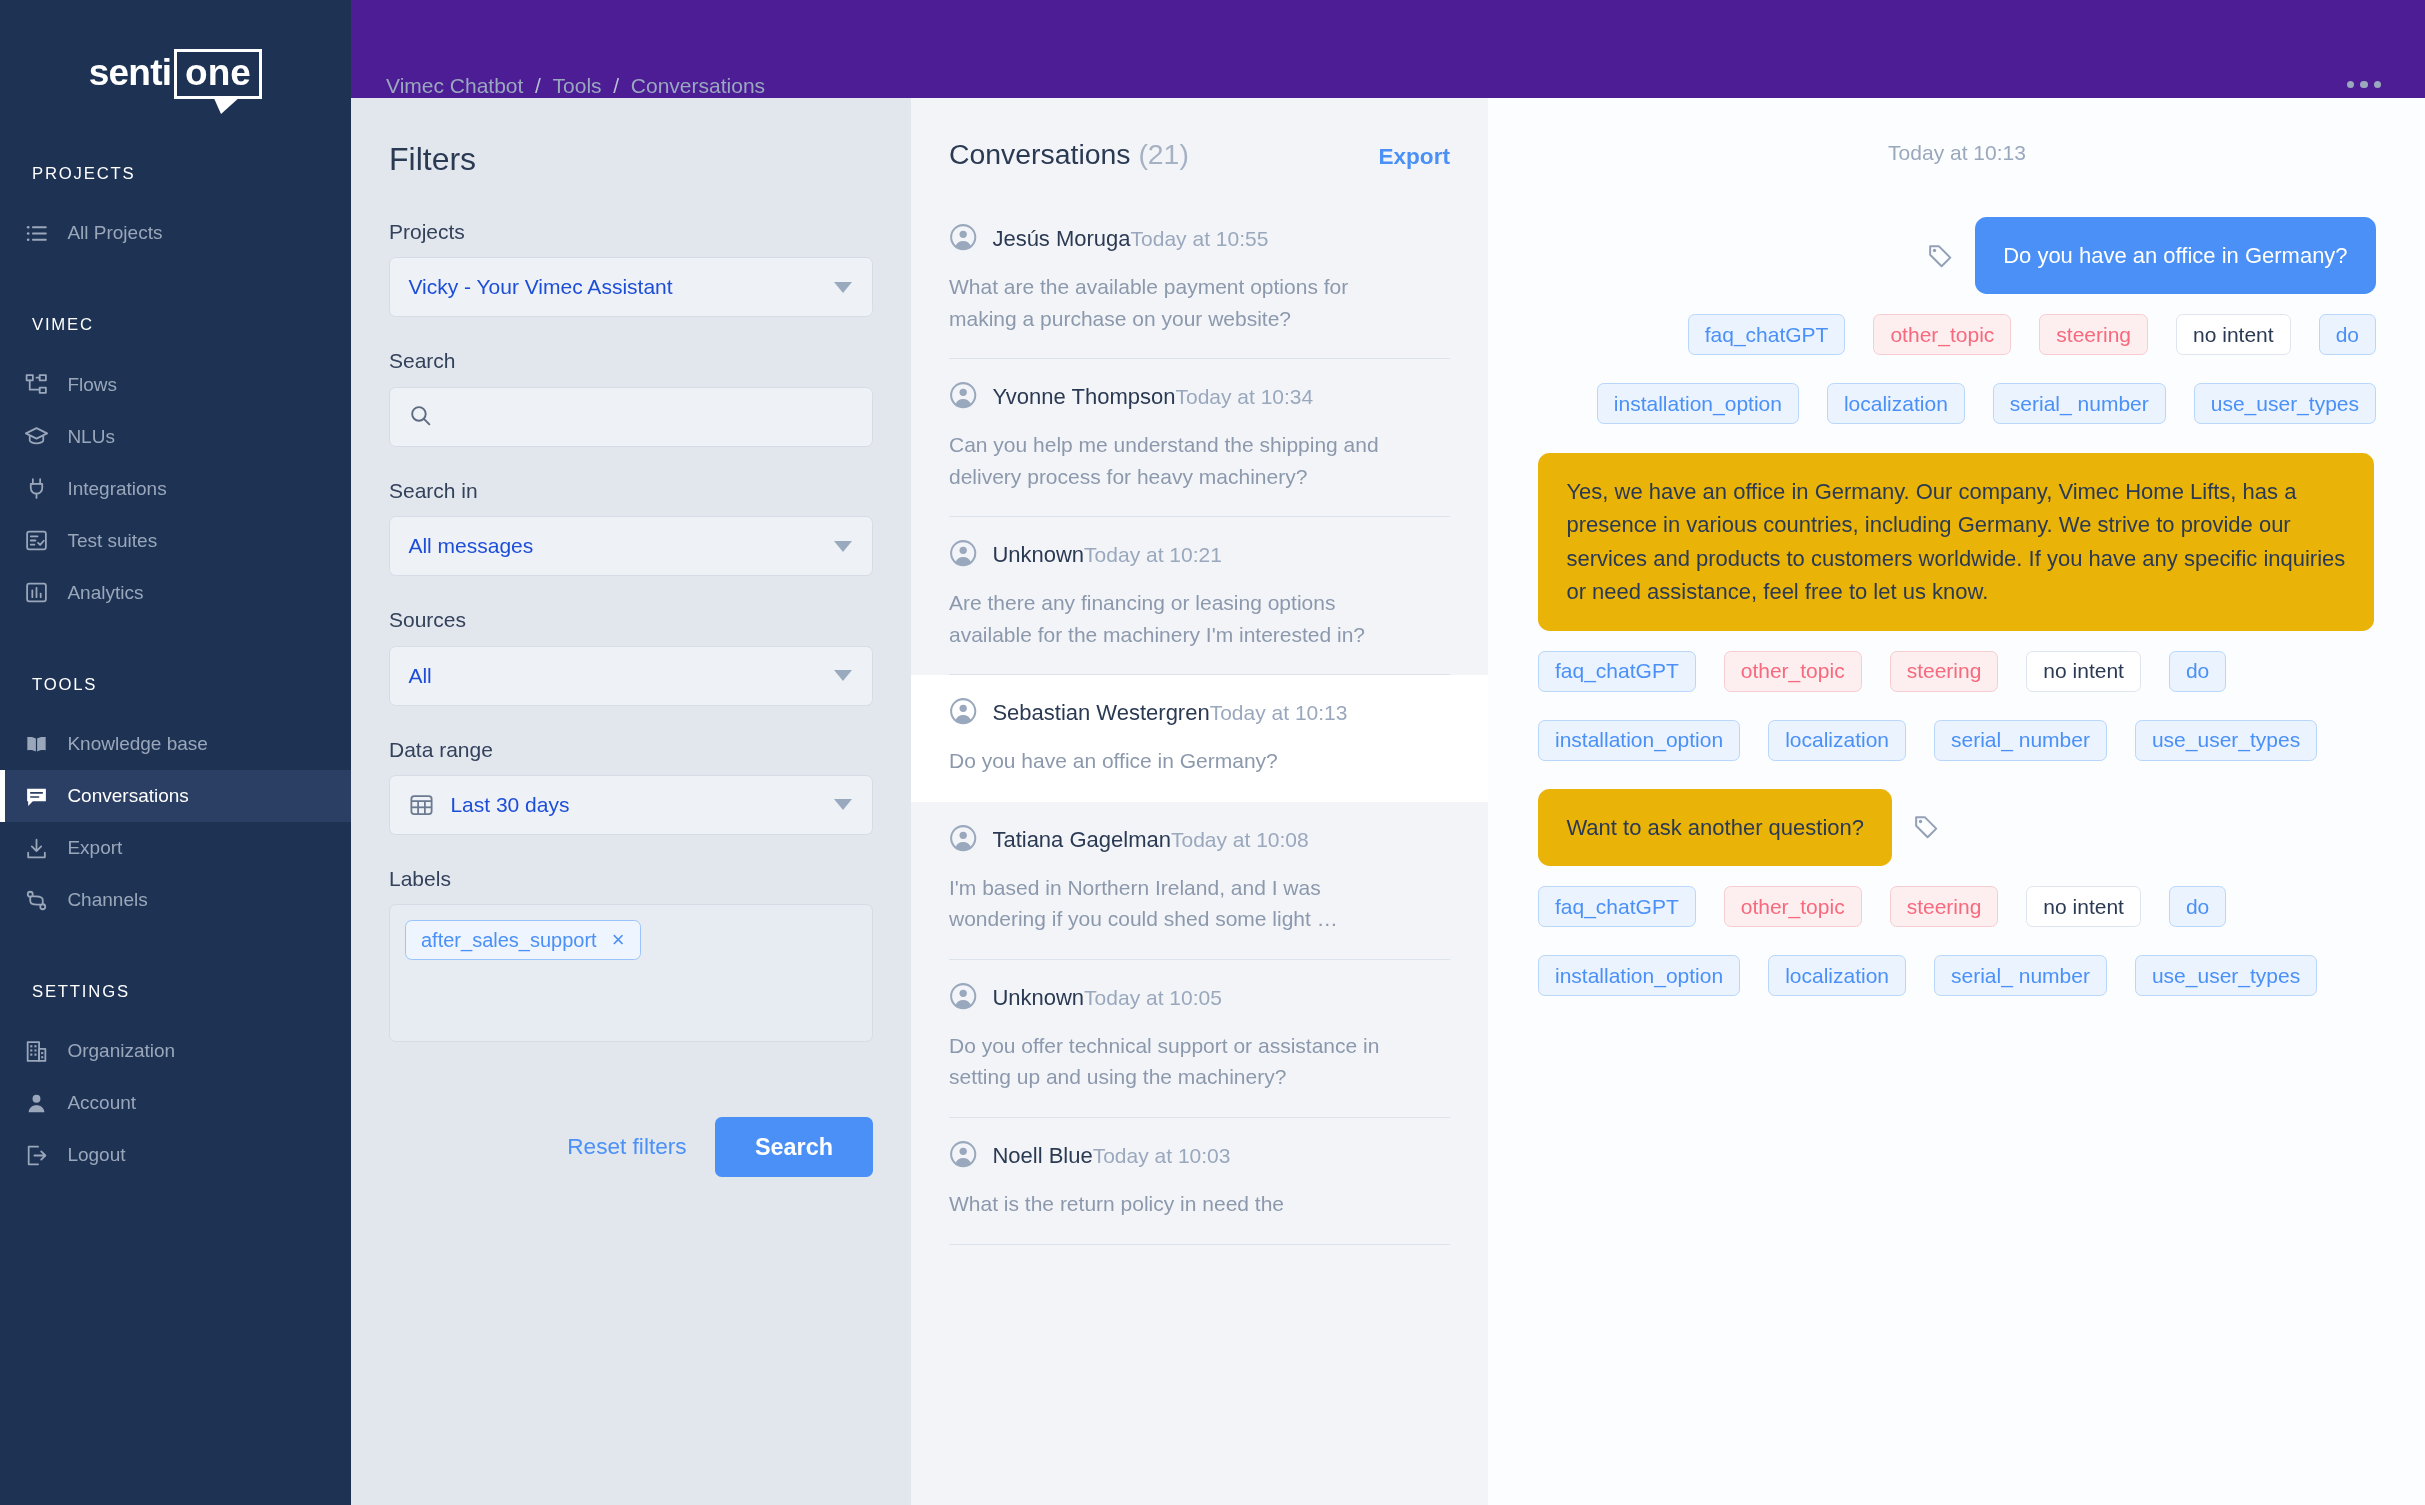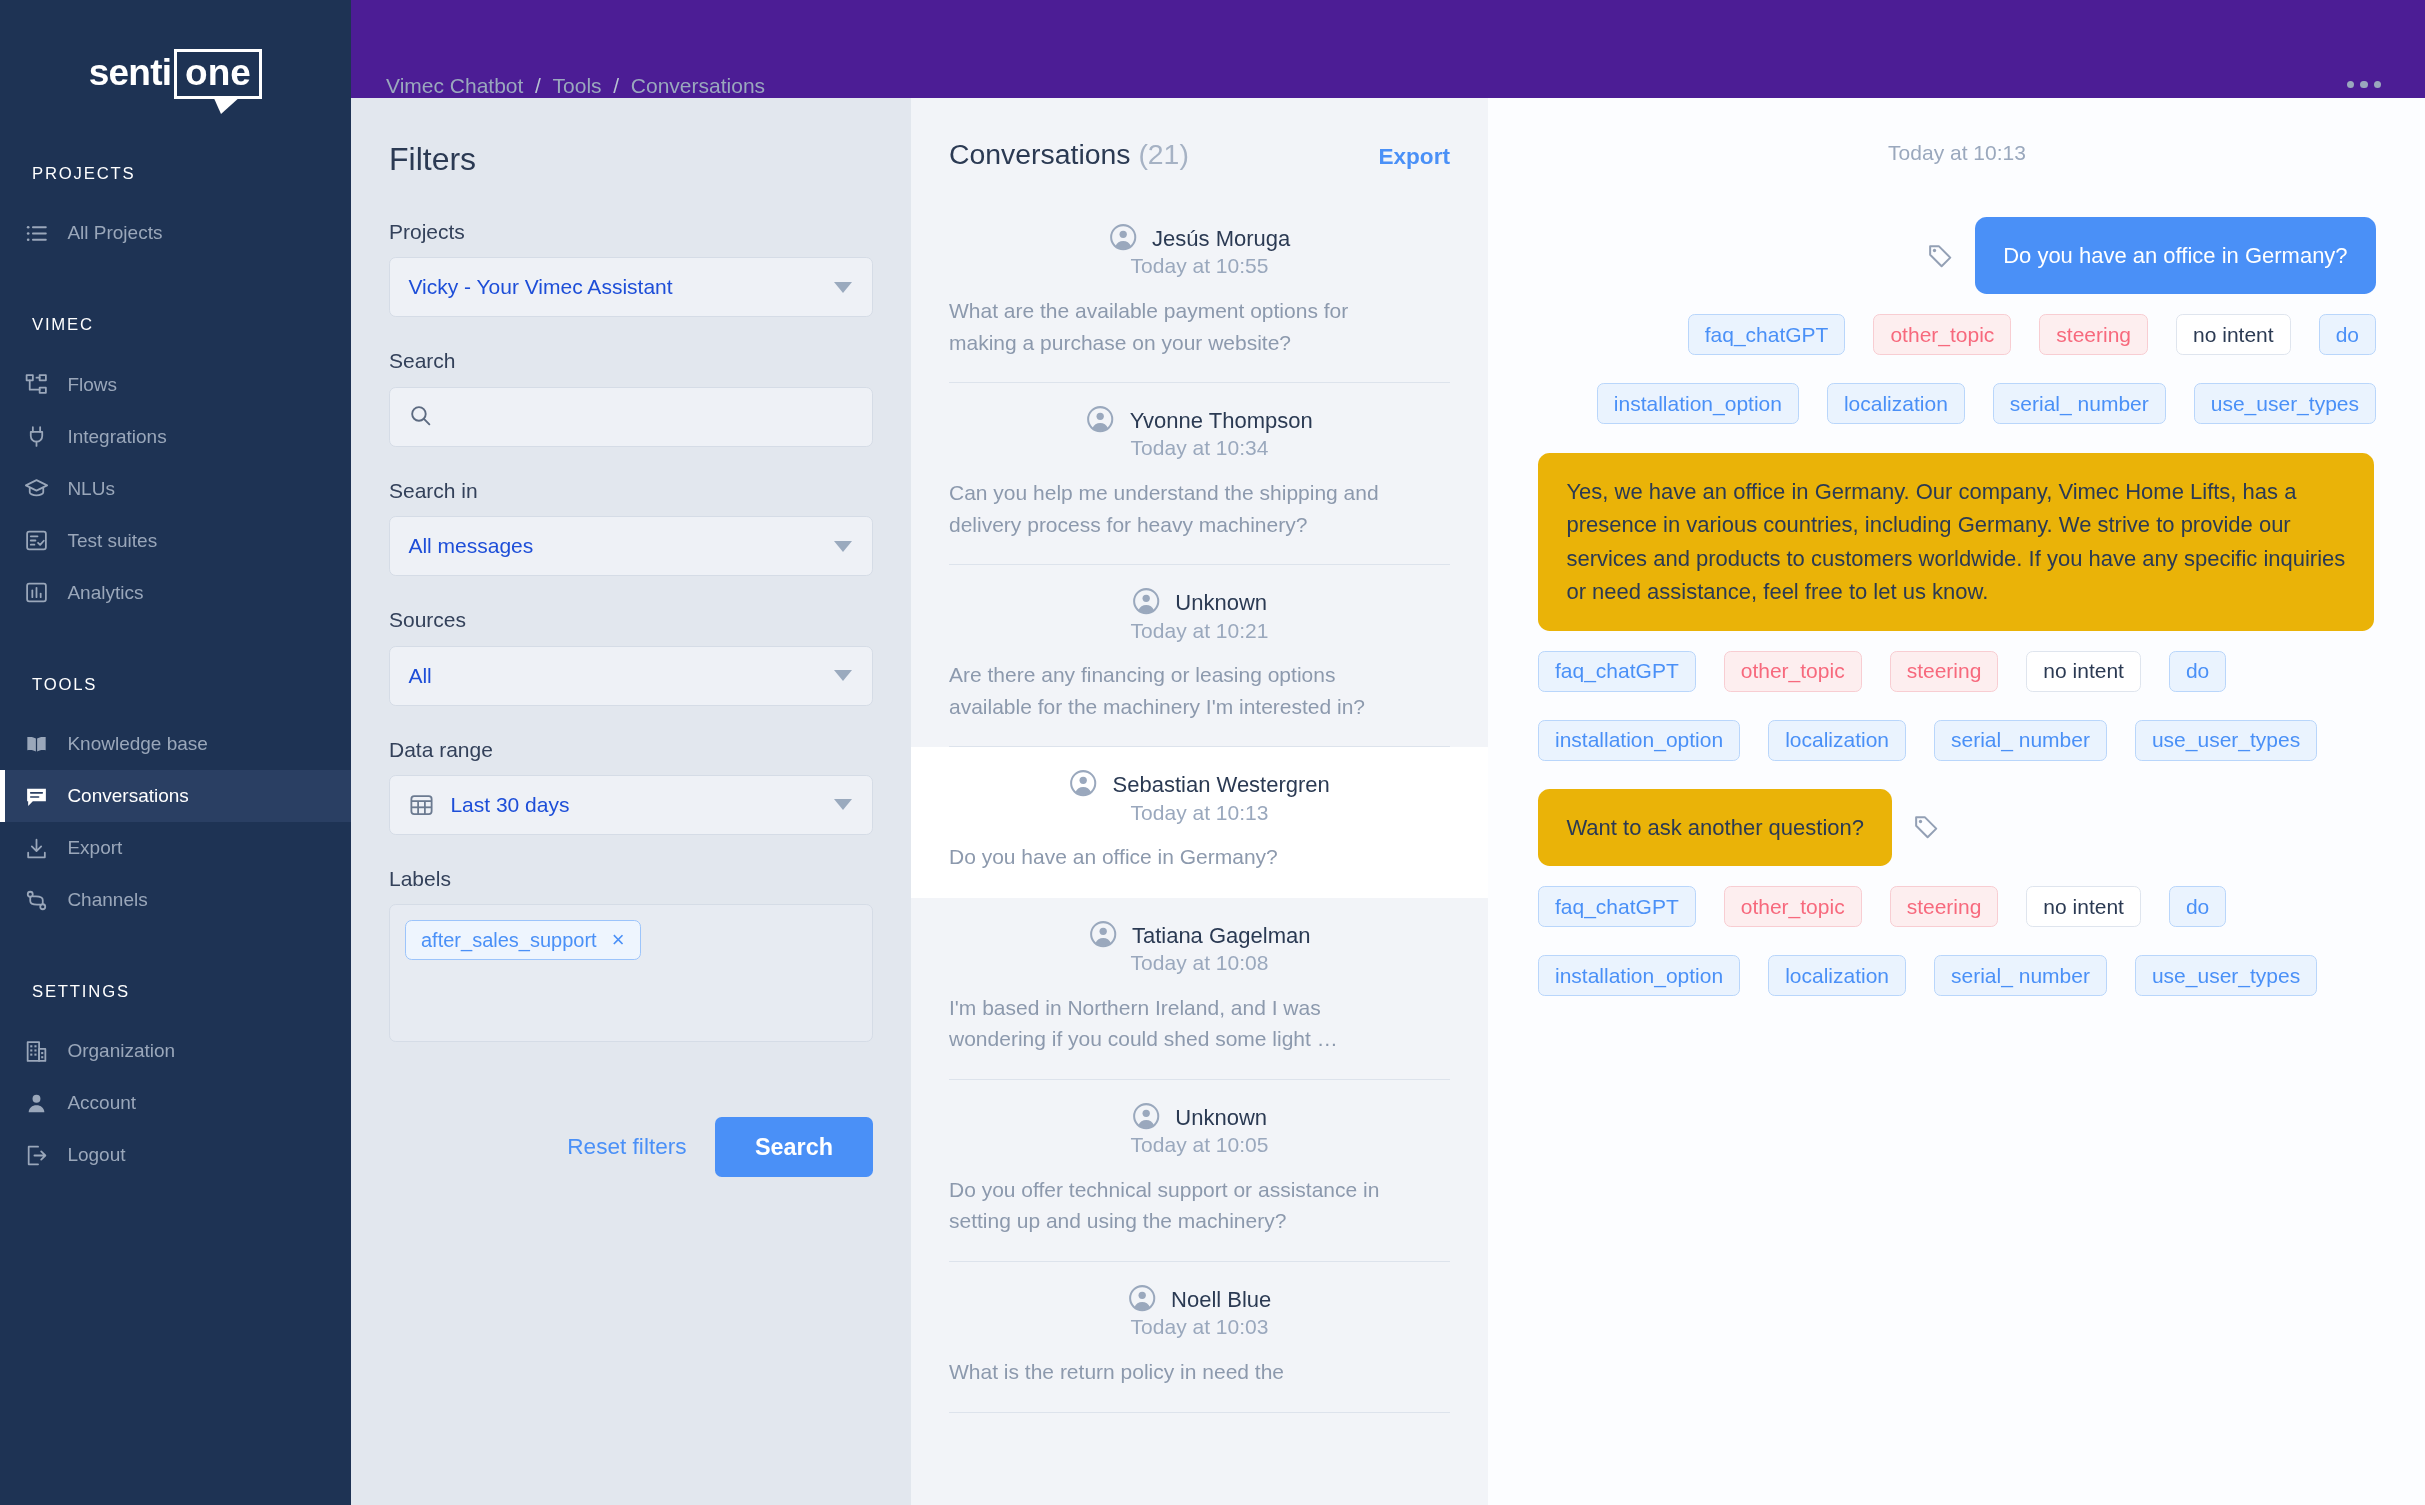--- a/index.html
+++ b/index.html
@@ -135,21 +135,21 @@
   .conv-scroll { flex: 1; overflow: hidden; }
   .conv-item {
     padding: 22px 38px 25px 38px; cursor: pointer; position: relative;
   }
   .conv-item::after {
     content: ""; position: absolute; left: 38px; right: 38px; bottom: 0;
     height: 0.8px; background: #dde3ec;
   }
   .conv-item.selected { background: #ffffff; }
   .conv-item.selected::after { background: transparent; }
-  .conv-top { display: flex; align-items: center; justify-content: flex-end; margin-bottom: 16.7px; flex-direction: column; }
+  .conv-top { display: flex; align-items: center; justify-content: flex-start; margin-bottom: 16.7px; }
   .conv-who { display: flex; align-items: center; gap: 15px; }
   .conv-name { font-size: 22px; color: #2b3a53; }
   .conv-time { font-size: 21px; color: #9aa8bd; }
   .conv-msg { font-size: 21px; line-height: 1.5; color: #8c99ad; max-width: 468px; }
 
   
   .chat {
     flex: 1; background: #fcfdff; padding: 43px 50px 0 50px; overflow: hidden;
     display: flex; flex-direction: column;
   }
@@ -213,35 +213,35 @@
               <rect x="15" y="3" width="6" height="5" stroke="currentColor" fill="none" stroke-width="1.7" stroke-linecap="round" stroke-linejoin="round"></rect>
               <rect x="15" y="15" width="6" height="5" stroke="currentColor" fill="none" stroke-width="1.7" stroke-linecap="round" stroke-linejoin="round"></rect>
               <path d="M5.5 8v9h9.5M12 5.5h3" stroke="currentColor" fill="none" stroke-width="1.7" stroke-linecap="round" stroke-linejoin="round"></path>
             </svg>
           </span>
           <span>Flows</span>
         </div>
         <div class="nav-item">
           <span class="ni-ico">
             <svg width="25" height="25" viewBox="0 0 24 24">
+              <path d="M12 4 1.8 9 12 14l10.2-5z" stroke="currentColor" fill="none" stroke-width="1.7" stroke-linecap="round" stroke-linejoin="round"></path>
+              <path d="M5.5 11.3v4.2c0 1.6 3 3 6.5 3s6.5-1.4 6.5-3v-4.2" stroke="currentColor" fill="none" stroke-width="1.7" stroke-linecap="round" stroke-linejoin="round"></path>
+            </svg>
+          </span>
+          <span>NLUs</span>
+        </div>
+        <div class="nav-item">
+          <span class="ni-ico">
+            <svg width="25" height="25" viewBox="0 0 24 24">
               <path d="M8.5 3v4.5M15.5 3v4.5" stroke="currentColor" fill="none" stroke-width="1.7" stroke-linecap="round" stroke-linejoin="round"></path>
               <path d="M6.5 7.5h11v4a5.5 5.5 0 0 1-11 0z" stroke="currentColor" fill="none" stroke-width="1.7" stroke-linecap="round" stroke-linejoin="round"></path>
               <path d="M12 17v4" stroke="currentColor" fill="none" stroke-width="1.7" stroke-linecap="round" stroke-linejoin="round"></path>
             </svg>
           </span>
           <span>Integrations</span>
-        </div>
-        <div class="nav-item">
-          <span class="ni-ico">
-            <svg width="25" height="25" viewBox="0 0 24 24">
-              <path d="M12 4 1.8 9 12 14l10.2-5z" stroke="currentColor" fill="none" stroke-width="1.7" stroke-linecap="round" stroke-linejoin="round"></path>
-              <path d="M5.5 11.3v4.2c0 1.6 3 3 6.5 3s6.5-1.4 6.5-3v-4.2" stroke="currentColor" fill="none" stroke-width="1.7" stroke-linecap="round" stroke-linejoin="round"></path>
-            </svg>
-          </span>
-          <span>NLUs</span>
         </div>
         <div class="nav-item">
           <span class="ni-ico">
             <svg width="25" height="25" viewBox="0 0 24 24">
               <rect x="3" y="3.5" width="18" height="17" rx="2" stroke="currentColor" fill="none" stroke-width="1.7" stroke-linecap="round" stroke-linejoin="round"></rect>
               <line x1="6.5" y1="8" x2="13" y2="8" stroke="currentColor" fill="none" stroke-width="1.7" stroke-linecap="round" stroke-linejoin="round"></line>
               <line x1="6.5" y1="12" x2="11" y2="12" stroke="currentColor" fill="none" stroke-width="1.7" stroke-linecap="round" stroke-linejoin="round"></line>
               <line x1="6.5" y1="16" x2="10" y2="16" stroke="currentColor" fill="none" stroke-width="1.7" stroke-linecap="round" stroke-linejoin="round"></line>
               <path d="M13.5 14.2l2 2 3.5-4" stroke="currentColor" fill="none" stroke-width="1.7" stroke-linecap="round" stroke-linejoin="round"></path>
             </svg>

